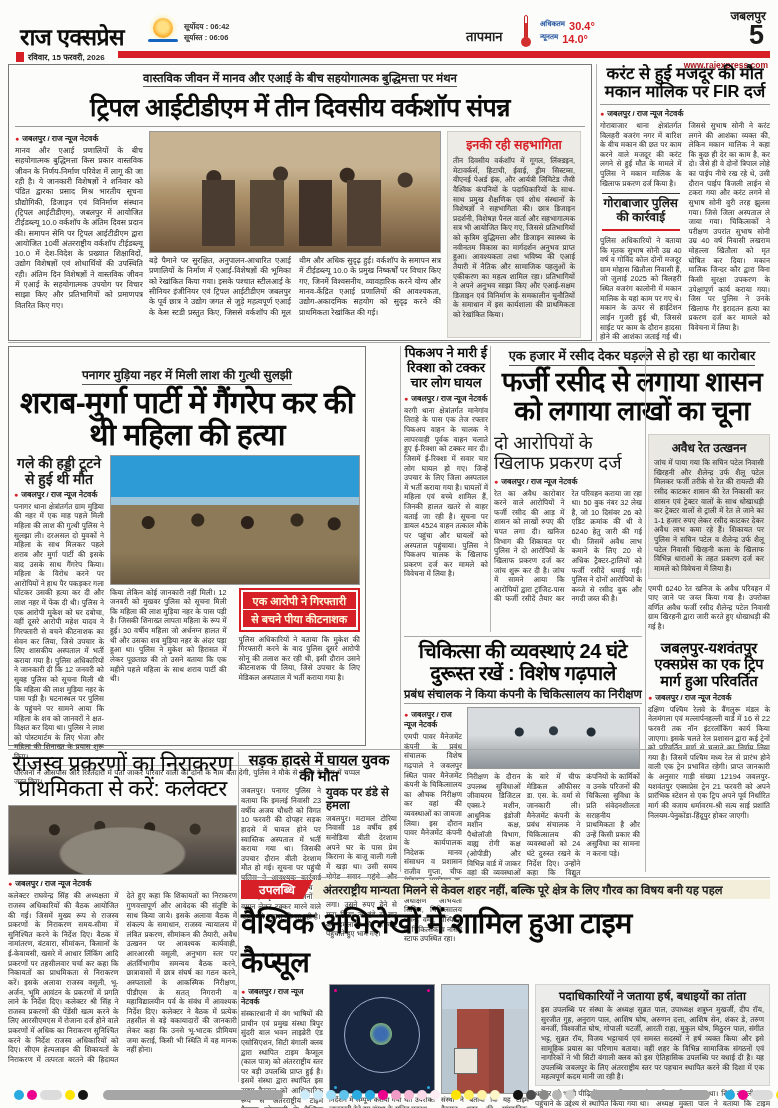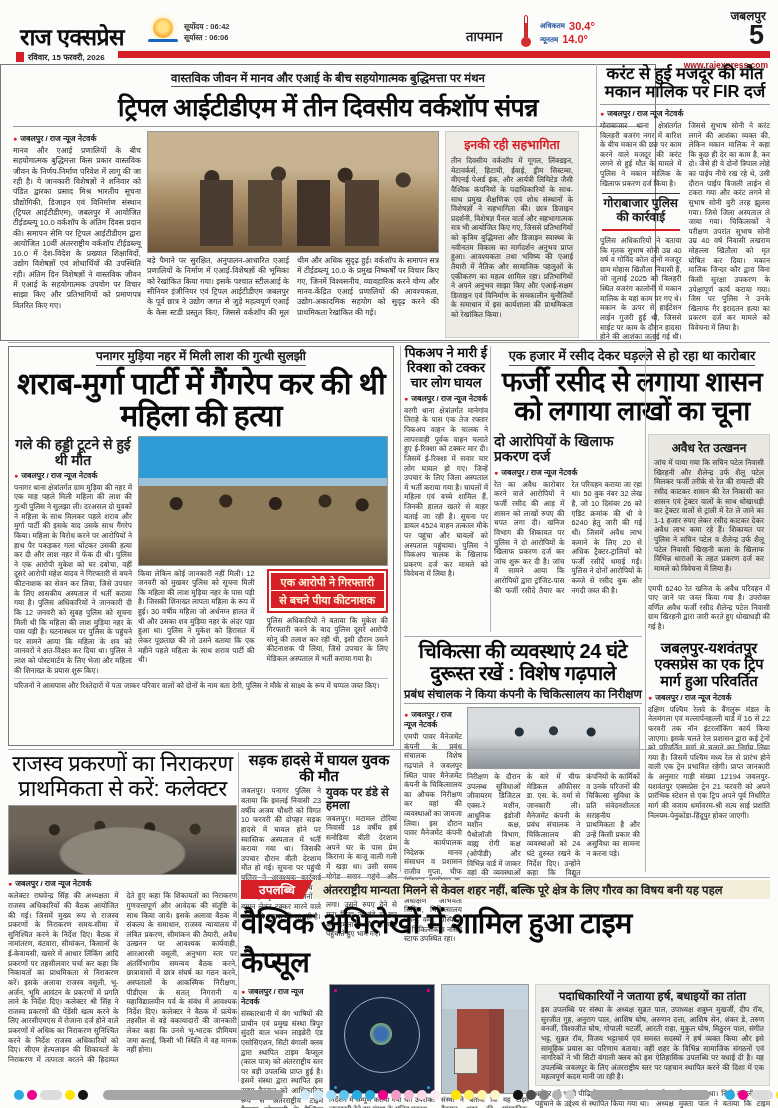--- a/index.html
+++ b/index.html
@@ -23,39 +23,39 @@
     background:radial-gradient(circle at 50% 45%, #ffe082 0 35%, #f9a825 70%, #f57f17); box-shadow:0 0 4px 1px #fdd83566; }
   .sun-base { position:absolute; left:0; bottom:0; width:30px; height:3px; background:#1565c0; border-radius:2px; }
   .sunrise { left:184px; top:21px; font-size:7.5px; font-weight:bold; color:#333; line-height:1.5; }
   .section-title { left:270px; top:6px; width:220px; text-align:center; font-size:41px; font-weight:900; letter-spacing:-1px; color:#0a0a0a; }
   .temp-label { left:466px; top:27px; font-size:13px; font-weight:bold; color:#222; }
   .thermo { left:521px; top:15px; width:10px; height:32px; }
   .thermo-tube { position:absolute; left:3px; top:0; width:4px; height:24px; background:#fff; border:1px solid #c62828; border-radius:3px; }
   .thermo-merc { position:absolute; left:4px; top:8px; width:2px; height:16px; background:#d32f2f; }
   .thermo-bulb { position:absolute; left:0; bottom:0; width:10px; height:10px; border-radius:50%; background:#d32f2f; }
   .temp-rows { left:540px; top:20px; line-height:1.2; }
-  .temp-row { display:flex; align-items:center; gap:4px; }
+  .temp-row { display:flex; align-items:flex-start; gap:4px; }
   .temp-name { font-size:7px; font-weight:bold; color:#1d4f9c; }
   .temp-val { font-size:11px; font-weight:900; color:#d61f26; }
   .city { right:12px; top:7px; font-size:12px; font-weight:bold; text-align:right; }
   .page-num { right:14px; top:20px; font-size:27px; font-weight:900; text-align:right; }
   .head-bar { left:118px; right:8px; top:51px; height:7px; background:#d61f26; }
   .website { right:10px; top:60px; font-size:8.5px; font-weight:bold; color:#a8161c; }
 
   
   .body-txt { font-size:7.7px; line-height:1.34; text-align:justify; color:#1c1c1c; }
   .body-sm  { font-size:7.3px; line-height:1.32; text-align:justify; color:#1c1c1c; }
   .byline { font-size:7.8px; font-weight:bold; color:#222; margin:2px 0 3px; }
   .byline .dot { color:#d61f26; font-size:7px; margin-right:3px; }
   .kicker-u { display:block; text-align:center; }
   .kicker-u span { display:inline-block; font-weight:bold; border-bottom:1px solid #555; padding-bottom:1px; }
   .photo { position:relative; width:100%; overflow:hidden; border:1px solid #999; }
 
   
-  .wk-box { left:0; top:64px; width:656px; height:277px; border:1px solid #777; padding:5px 12px; }
+  .wk-box { left:8px; top:64px; width:584px; height:277px; border:1px solid #777; padding:5px 6px; }
   .wk-kicker { font-size:11.5px; }
   .wk-headline { text-align:center; font-size:25px; font-weight:900; letter-spacing:-.5px; margin:2px 0 3px; color:#0c0c0c; }
   .wk-rule { border-bottom:1px solid #999; margin-bottom:4px; }
   .wk-row { display:flex; gap:6px; }
   .wk-col1 { width:128px; }
   .wk-center { width:292px; }
   .wk-photo { height:122px; background:
       radial-gradient(circle at 22% 38%, #3a2d23 0 7px, transparent 8px),
       radial-gradient(circle at 45% 35%, #40342a 0 7px, transparent 8px),
       radial-gradient(circle at 68% 36%, #372a20 0 7px, transparent 8px),
@@ -69,21 +69,21 @@
 
   
   .el-box { left:600px; top:64px; width:170px; height:277px; }
   .el-headline { text-align:center; font-size:16.5px; font-weight:900; line-height:1.12; color:#0c0c0c; }
   .el-rule { border-bottom:1px solid #999; margin:3px 0; }
   .el-body { column-count:2; column-gap:7px; height:226px; overflow:hidden; }
   .el-inset { font-weight:bold; font-size:12px; text-align:center; line-height:1.15; margin:5px 2px;
       padding:3px 0 4px; border-top:1px solid #333; border-bottom:2px solid #d61f26; break-inside:avoid; }
 
   
-  .gr-box { left:8px; top:346px; width:386px; height:400px; border:1px solid #777; padding:0 5px; }
+  .gr-box { left:8px; top:346px; width:358px; height:400px; border:1px solid #777; padding:19px 5px; }
   .gr-kicker { font-size:12px; }
   .gr-headline { text-align:center; font-size:30px; font-weight:900; line-height:1.06; letter-spacing:-.6px; margin:2px 0 4px; color:#0b0b0b; }
   .gr-row { display:flex; gap:6px; }
   .gr-col1 { width:122px; }
   .gr-subhead { text-align:center; font-weight:bold; font-size:14px; line-height:1.15; margin-bottom:2px; }
   .gr-right { width:250px; }
   .gr-photo { height:130px; background:
       radial-gradient(circle at 15% 52%, #2e2419 0 6px, transparent 7px),
       radial-gradient(circle at 35% 50%, #34291d 0 6px, transparent 7px),
       radial-gradient(circle at 55% 52%, #2b211a 0 6px, transparent 7px),
@@ -99,21 +99,21 @@
 
   
   .pk-box { left:404px; top:346px; width:84px; height:286px; }
   .pk-headline { text-align:center; font-size:13px; font-weight:800; line-height:1.15; color:#0c0c0c; }
 
   
   .fk-head { left:494px; top:346px; width:276px; }
   .fk-kicker { font-size:13px; }
   .fk-headline { text-align:center; font-size:27px; font-weight:900; line-height:1.08; letter-spacing:-.5px; margin-top:2px; color:#0b0b0b; }
   .fk-body { left:494px; top:434px; width:148px; height:198px; }
-  .fk-subhead { font-weight:bold; font-size:14px; line-height:1.1; margin-bottom:2px; }
+  .fk-subhead { font-weight:normal; font-size:18px; line-height:1.1; margin-bottom:2px; }
   .fk-cols { column-count:2; column-gap:7px; height:160px; overflow:hidden; }
 
   
   .rail { left:648px; top:434px; width:122px; height:438px; }
   .sand-box { background:#eae8e2; border:1px solid #d0cec7; padding:4px 5px; }
   .sand-title { font-weight:bold; font-size:12px; text-align:center; margin-bottom:2px; }
   .rail-para { margin-top:5px; }
   .tr-headline { text-align:center; font-size:14.5px; font-weight:800; line-height:1.15; margin-top:8px; color:#0c0c0c; }
 
   

